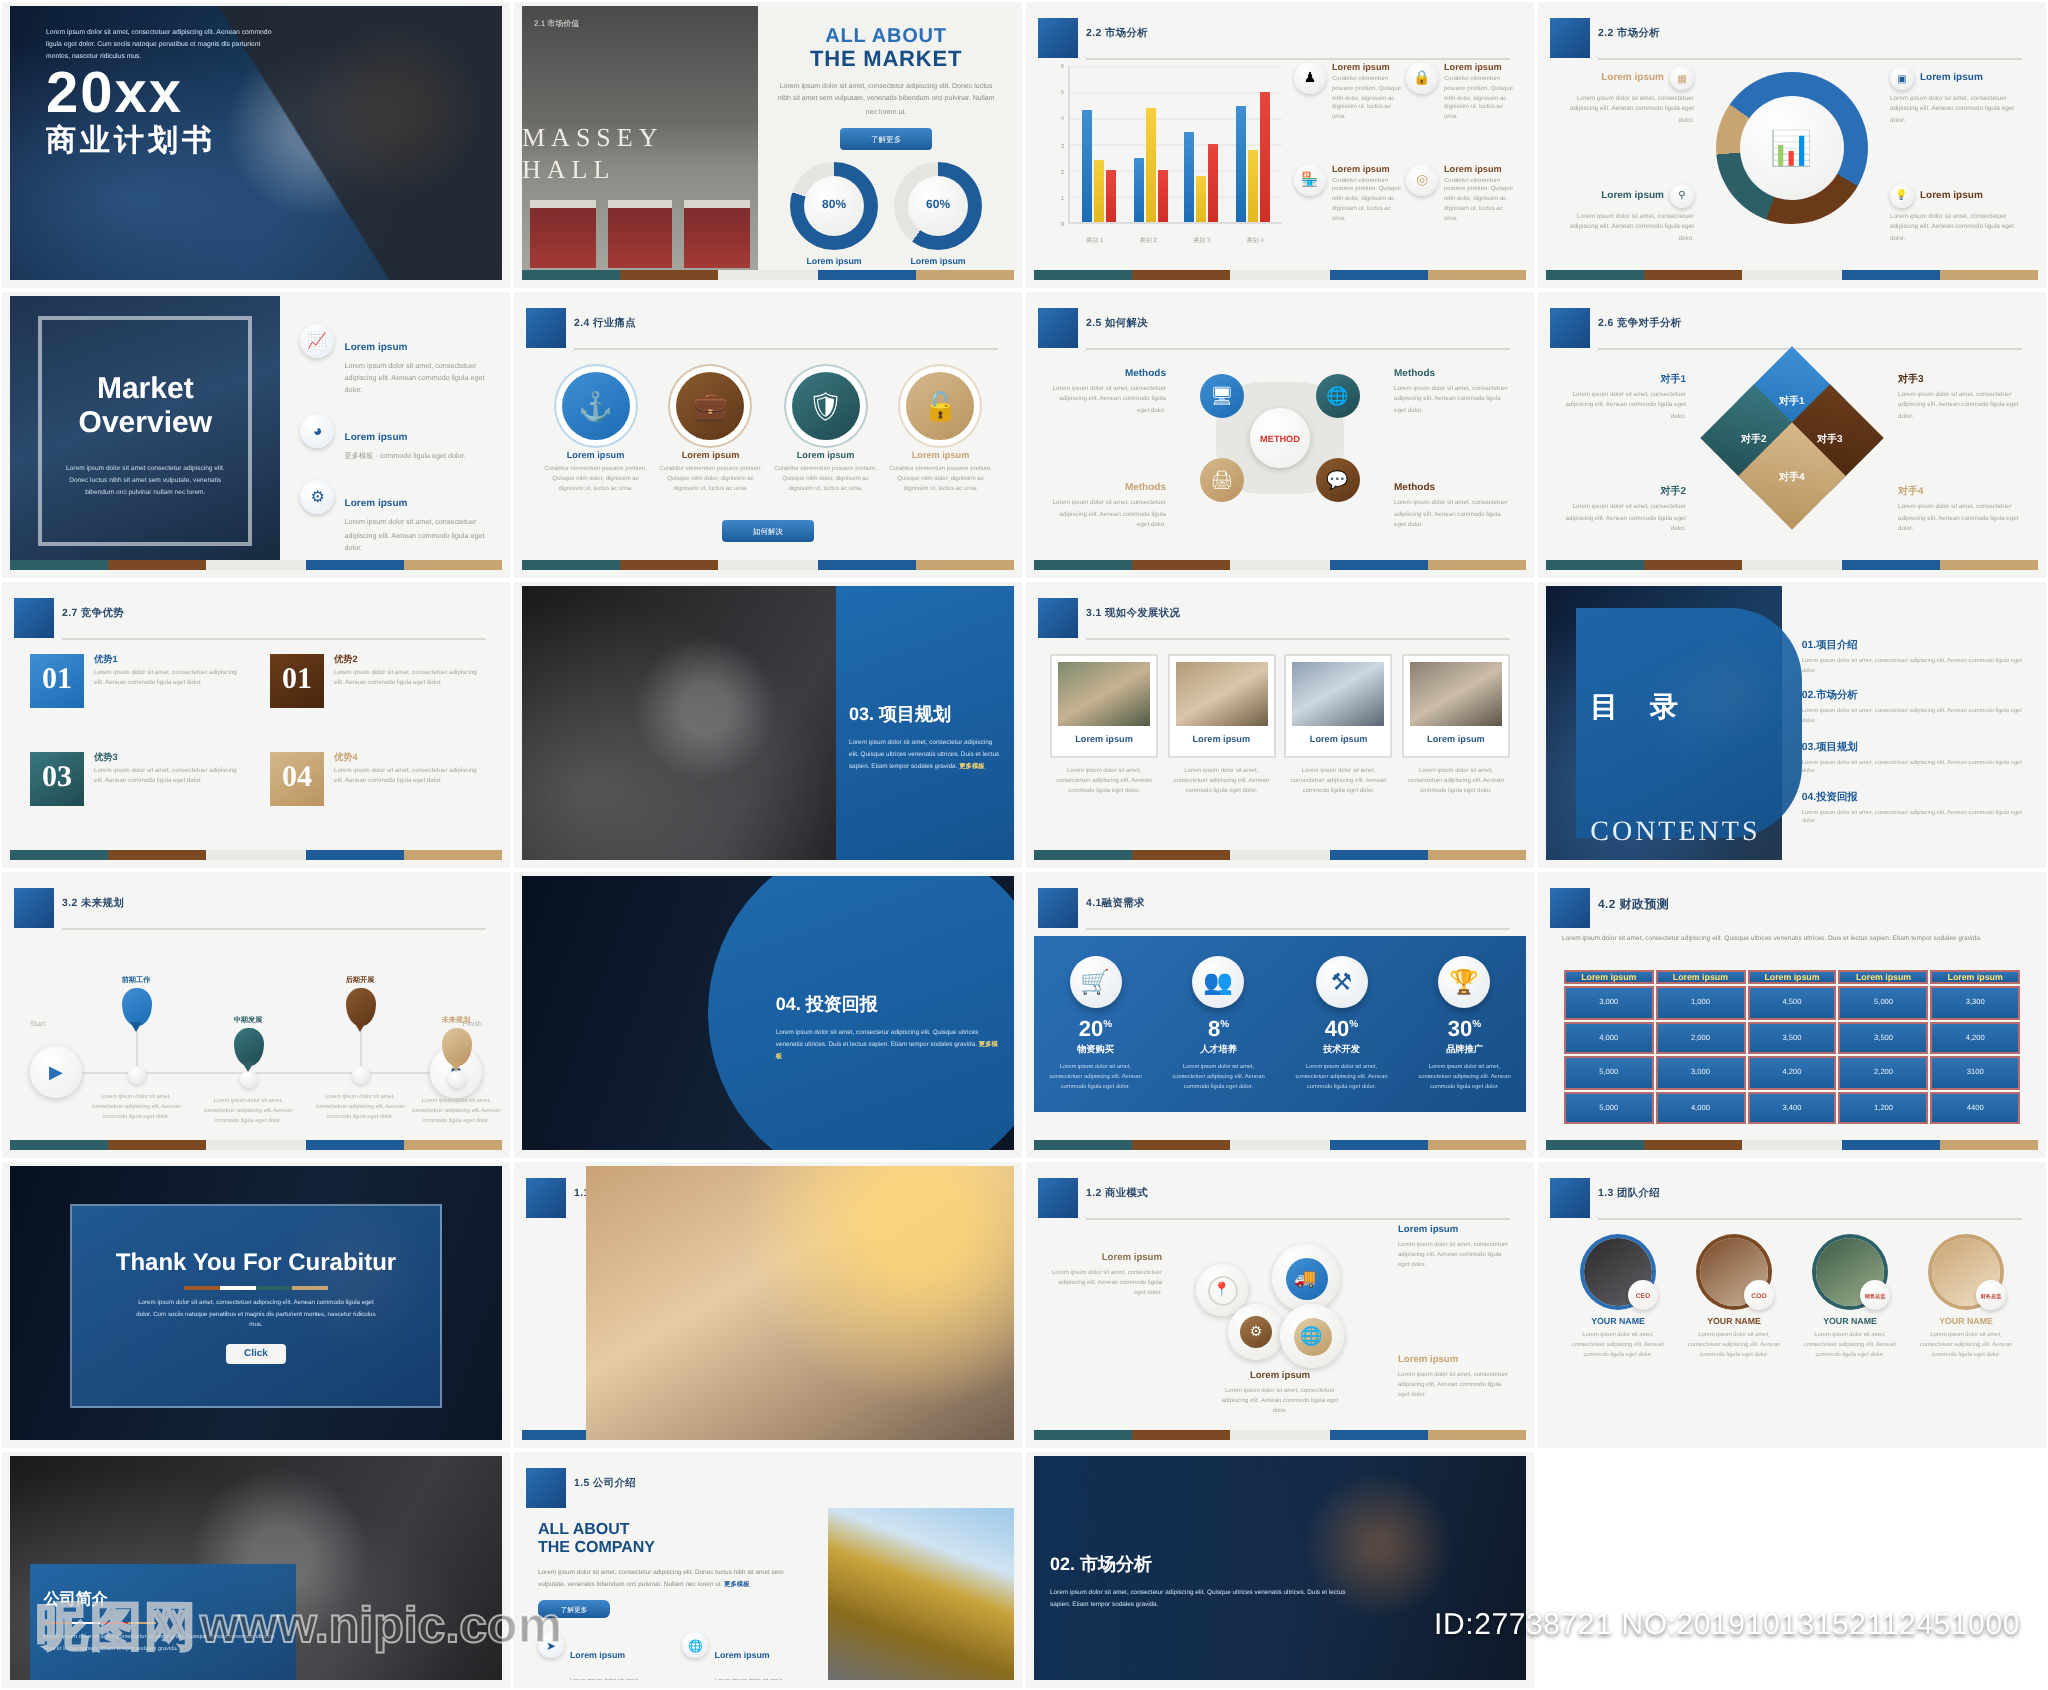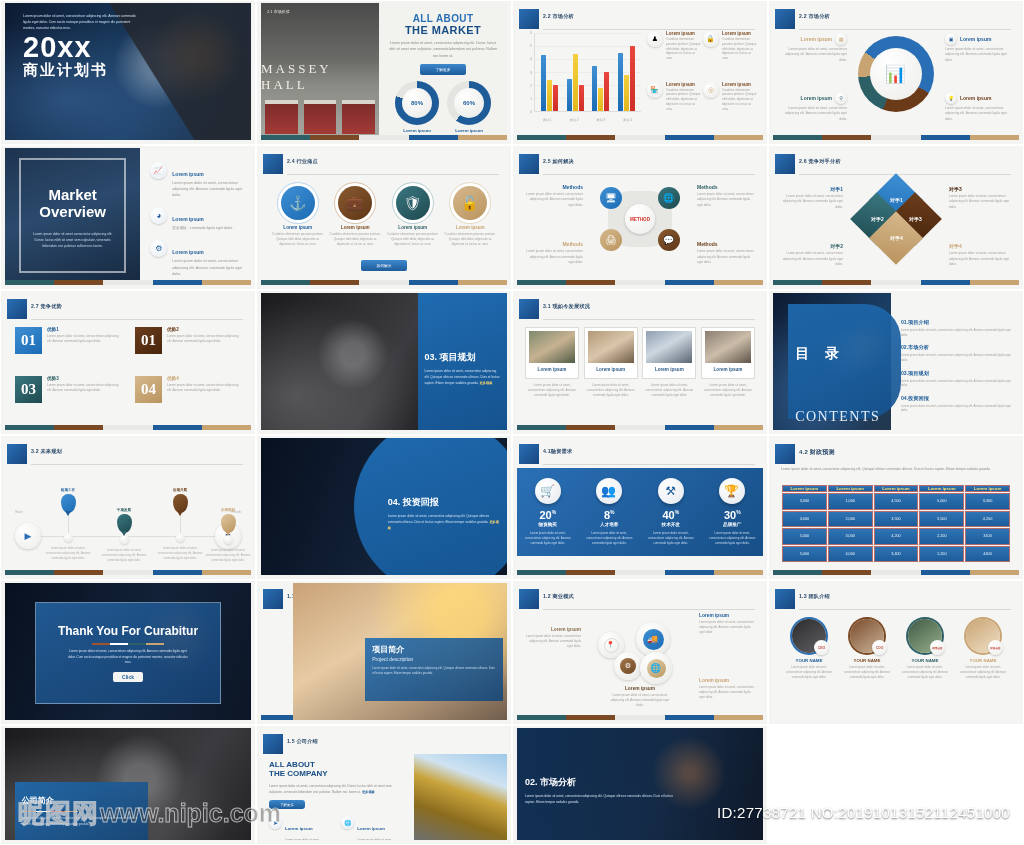--- a/index.html
+++ b/index.html
@@ -1036,25 +1036,20 @@
   </div>
 
 
   <div class="slide">
     <div class="slide-inner s19">
       <div class="hdr">
         <div class="sq"></div>
         <div class="tx">1.1 项目简介</div>
       </div>
       <div class="photo ph-desk"></div>
-      <div class="ov">
-        <b>项目简介</b>
-        <em>Project description</em>
-        <p>Lorem ipsum dolor sit amet, consectetur adipiscing elit. Quisque ultrices venenatis ultrices. Duis et lectus sapien. Etiam tempor sodales gravida.</p>
-      </div>
       <div class="footbar" style="width:13%">
           <i class="c-dblue"></i>
         </div>
     </div>
   </div>
 
   <div class="slide">
     <div class="slide-inner">
       <div class="hdr">
         <div class="sq"></div>

